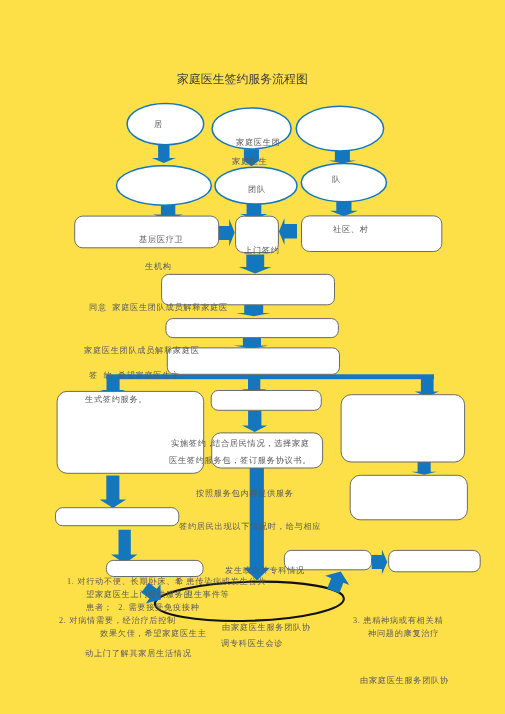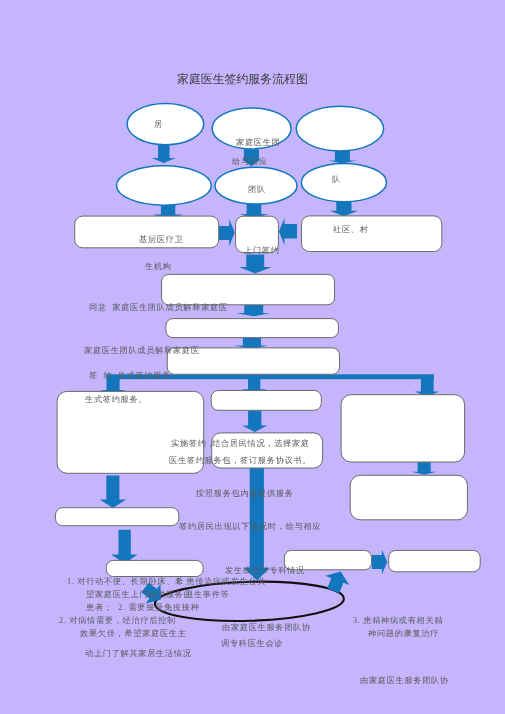--- a/index.html
+++ b/index.html
@@ -1,17 +1,17 @@
 <!DOCTYPE html>
 <html><head>
 <meta charset="utf-8">
 <style>
   html,body{margin:0;padding:0;background:#fff;}
   body{width:505px;height:714px;font-family:"Liberation Serif",serif;overflow:hidden;}
-  #stage{position:relative;width:505px;height:714px;background:#c4b5fd;}
+  #stage{position:relative;width:505px;height:714px;background:#fde047;}
   svg#art{position:absolute;left:0;top:0;width:505px;height:714px;}
   .lbl{position:absolute;white-space:pre;color:#4a4a4a;font-family:"Liberation Serif",serif;line-height:1.0;}
   .t-title{font-size:11.9px;color:#3c3c3c;letter-spacing:0px;}
   .t-s{font-size:8.2px;letter-spacing:0.7px;color:#5a5a5a;}
 </style>
 </head>
 <body>
 
 <div id="stage">
   <svg id="art" viewBox="0 0 505 714">
@@ -71,45 +71,45 @@
     <rect x="350.2" y="475.3" width="117.2" height="44.5" rx="10" ry="10" fill="#fff" stroke="#6b6b6b" stroke-width="1"></rect>
     <rect x="55.5" y="507.7" width="123.3" height="18" rx="7" ry="7" fill="#fff" stroke="#6b6b6b" stroke-width="1"></rect>
     <rect x="106.4" y="560.4" width="96.7" height="16.1" rx="7" ry="7" fill="#fff" stroke="#6b6b6b" stroke-width="1"></rect>
     <rect x="284.4" y="550.4" width="87.1" height="19.4" rx="7" ry="7" fill="#fff" stroke="#6b6b6b" stroke-width="1"></rect>
     <rect x="388.7" y="550.4" width="91.5" height="21.4" rx="7" ry="7" fill="#fff" stroke="#6b6b6b" stroke-width="1"></rect>
   </svg>
   <div class="lbl t-title" style="left:177px;top:74px;">家庭医生签约服务流程图</div>
 
   <div class="lbl t-s" style="left:154px;top:121px;">居</div>
   <div class="lbl t-s" style="left:236px;top:139px;text-align:center;">家庭医生团</div>
-  <div class="lbl t-s" style="left:232px;top:158px;">给与相应</div>
+  <div class="lbl t-s" style="left:232px;top:158px;">家庭医生</div>
   <div class="lbl t-s" style="left:248px;top:186px;">团队</div>
   <div class="lbl t-s" style="left:332px;top:176px;">队</div>
 
   <div class="lbl t-s" style="left:139px;top:236px;">基层医疗卫</div>
   <div class="lbl t-s" style="left:145px;top:263px;">生机构</div>
   <div class="lbl t-s" style="left:244px;top:247px;">上门签约</div>
   <div class="lbl t-s" style="left:325px;top:226px;margin-left:8px;">社区、村</div>
 
   <div class="lbl t-s" style="left:89px;top:304px;">同意  家庭医生团队成员解释家庭医</div>
   <div class="lbl t-s" style="left:84px;top:347px;">家庭医生团队成员解释家庭医</div>
-  <div class="lbl t-s" style="left:89px;top:372px;">签  约  生式签约服务。</div>
+  <div class="lbl t-s" style="left:89px;top:372px;">签  约  希望家庭医生主。</div>
   <div class="lbl t-s" style="left:85px;top:396px;">生式签约服务。</div>
   <div class="lbl t-s" style="left:171px;top:440px;">实施签约，</div>
   <div class="lbl t-s" style="left:212px;top:440px;">结合居民情况，选择家庭</div>
   <div class="lbl t-s" style="left:169px;top:457px;">医生签约服务包，签订服务协议书。</div>
   <div class="lbl t-s" style="left:196px;top:490px;">按照服务包内容提供服务</div>
   <div class="lbl t-s" style="left:179px;top:523px;">签约居民出现以下情况时，给与相应</div>
   <div class="lbl t-s" style="left:225px;top:567px;">发生或合并专科情况</div>
 
   <div class="lbl t-s" style="left:67px;top:578px;">1. 对行动不便、长期卧床、希</div>
   <div class="lbl t-s" style="left:86px;top:591px;">望家庭医生上门提供服务的</div>
   <div class="lbl t-s" style="left:86px;top:604px;">患者；  2. 需要接受免疫接种</div>
   <div class="lbl t-s" style="left:59px;top:617px;">2. 对病情需要，经治疗后控制</div>
-  <div class="lbl t-s" style="left:80px;top:630px;">效果欠佳，希望家庭医生主</div>
+  <div class="lbl t-s" style="left:100px;top:630px;">效果欠佳，希望家庭医生主</div>
   <div class="lbl t-s" style="left:85px;top:650px;">动上门了解其家居生活情况</div>
 
   <div class="lbl t-s" style="left:176px;top:578px;">1. 患传染病或发生公共</div>
   <div class="lbl t-s" style="left:185px;top:591px;">卫生事件等</div>
 
   <div class="lbl t-s" style="left:222px;top:624px;">由家庭医生服务团队协</div>
   <div class="lbl t-s" style="left:221px;top:640px;">调专科医生会诊</div>
 
   <div class="lbl t-s" style="left:353px;top:617px;">3. 患精神病或有相关精</div>
   <div class="lbl t-s" style="left:368px;top:630px;">神问题的康复治疗</div>

